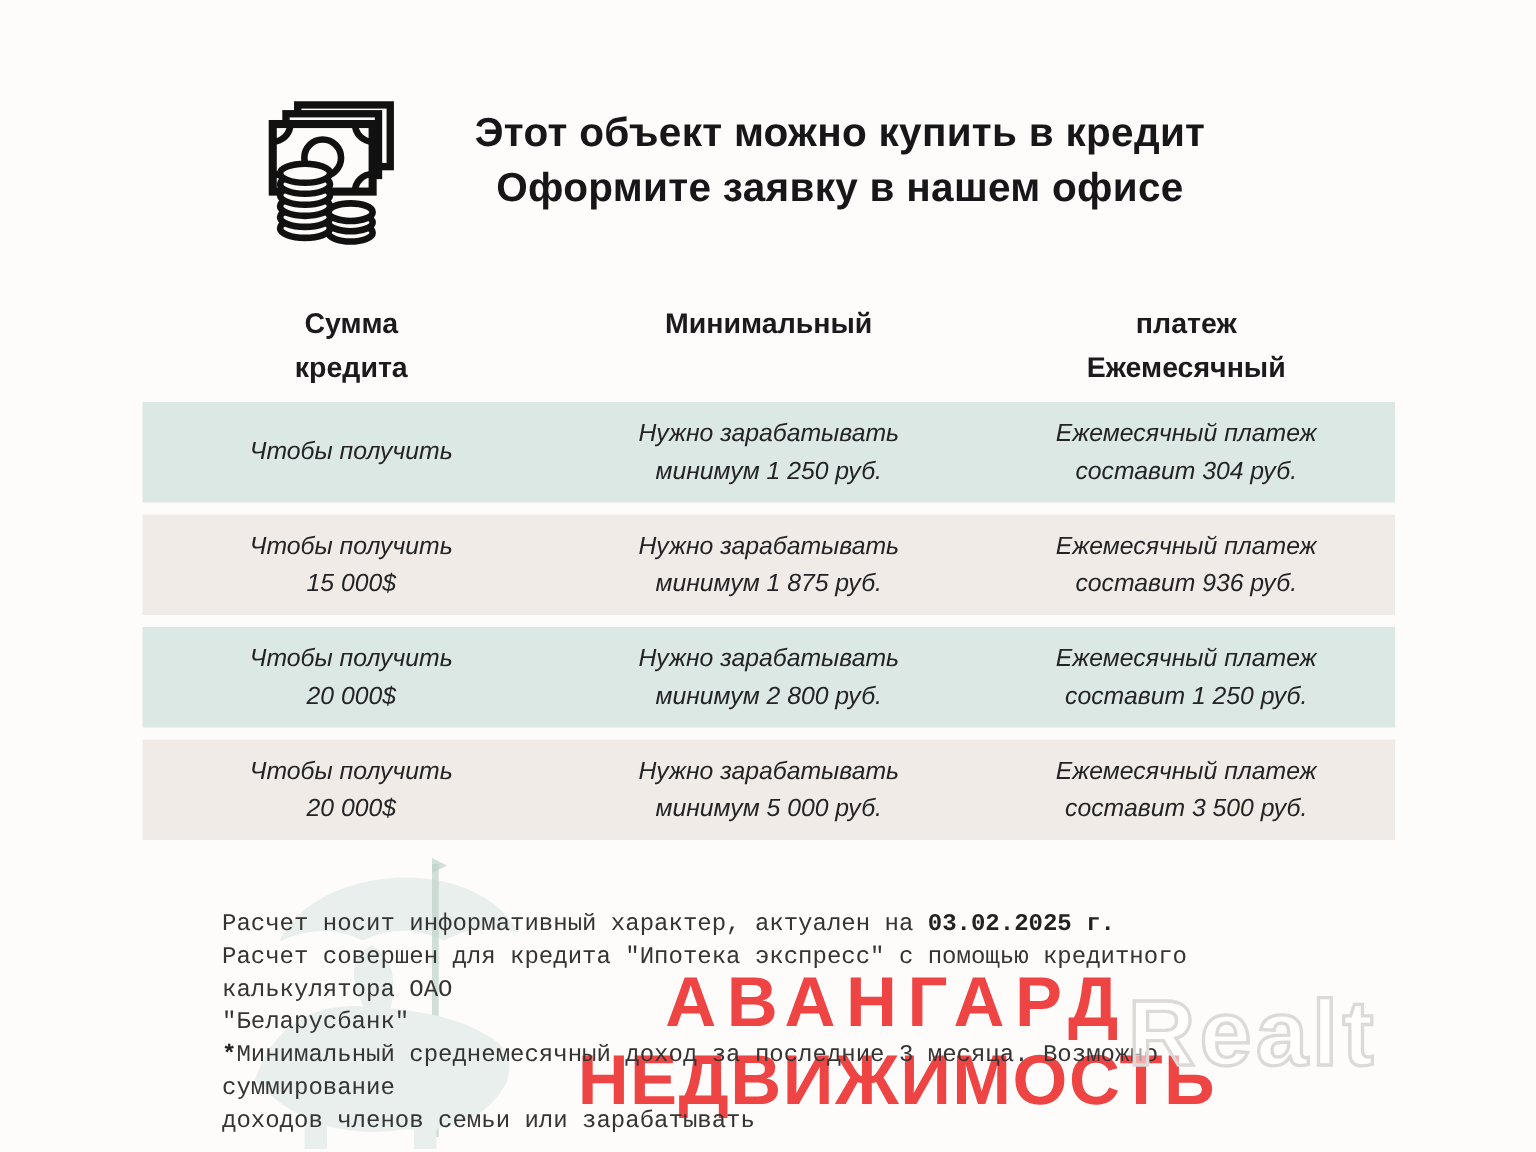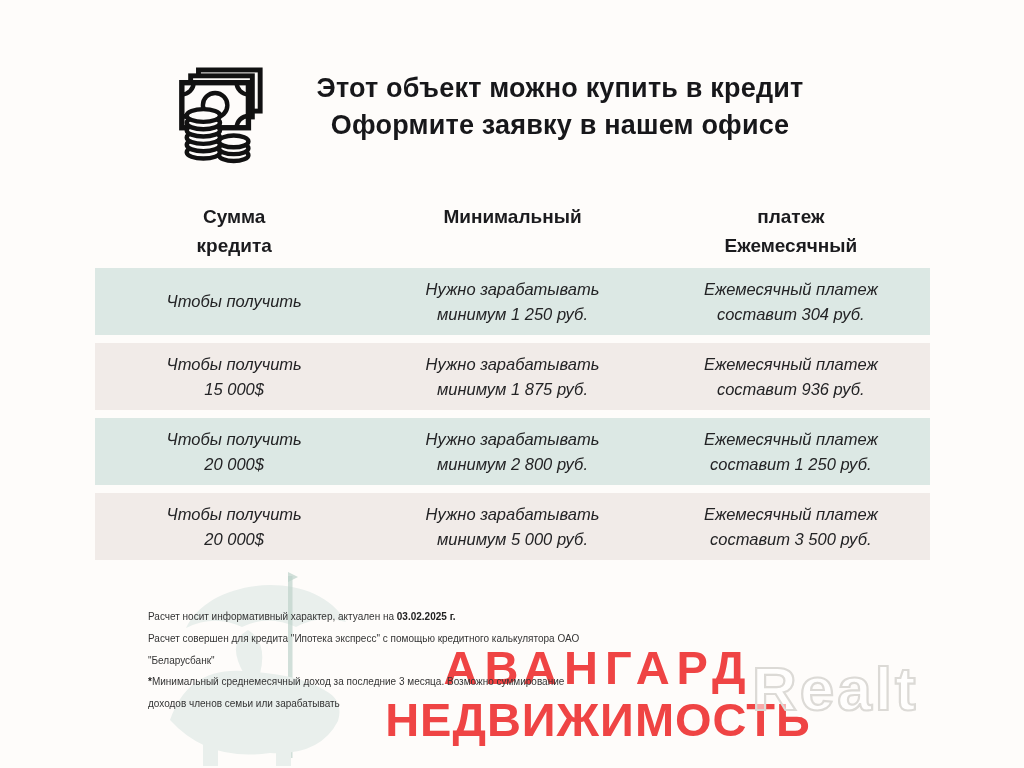--- a/index.html
+++ b/index.html
@@ -42,21 +42,21 @@
     user-select:none;pointer-events:none;
   }
   .brand-watermark .wm1{font-size:47px;line-height:52px;letter-spacing:7px;}
   .brand-watermark .wm2{font-size:47px;line-height:52px;letter-spacing:1px;}
   .logo-watermark{position:absolute;left:148px;top:570px;width:204px;height:198px;z-index:0;pointer-events:none;}
   .realt-watermark{position:absolute;left:748px;top:652px;width:230px;height:76px;z-index:2;pointer-events:none;}
 
   
   .footer{
     position:absolute;left:148px;top:606px;width:720px;z-index:1;
-    font-size:10px;line-height:21.8px;color:#343434;
+    font-size:16px;line-height:21.8px;color:#343434;font-family:Liberation Mono, monospace;
   }
   .footer .b{font-weight:700;color:#222;}
 </style>
 </head>
 <body>
 
 <div class="page">
 
   <svg class="money-icon" viewBox="0 0 96 100" aria-hidden="true">
     <g stroke="#111" fill="#fefcfa">

